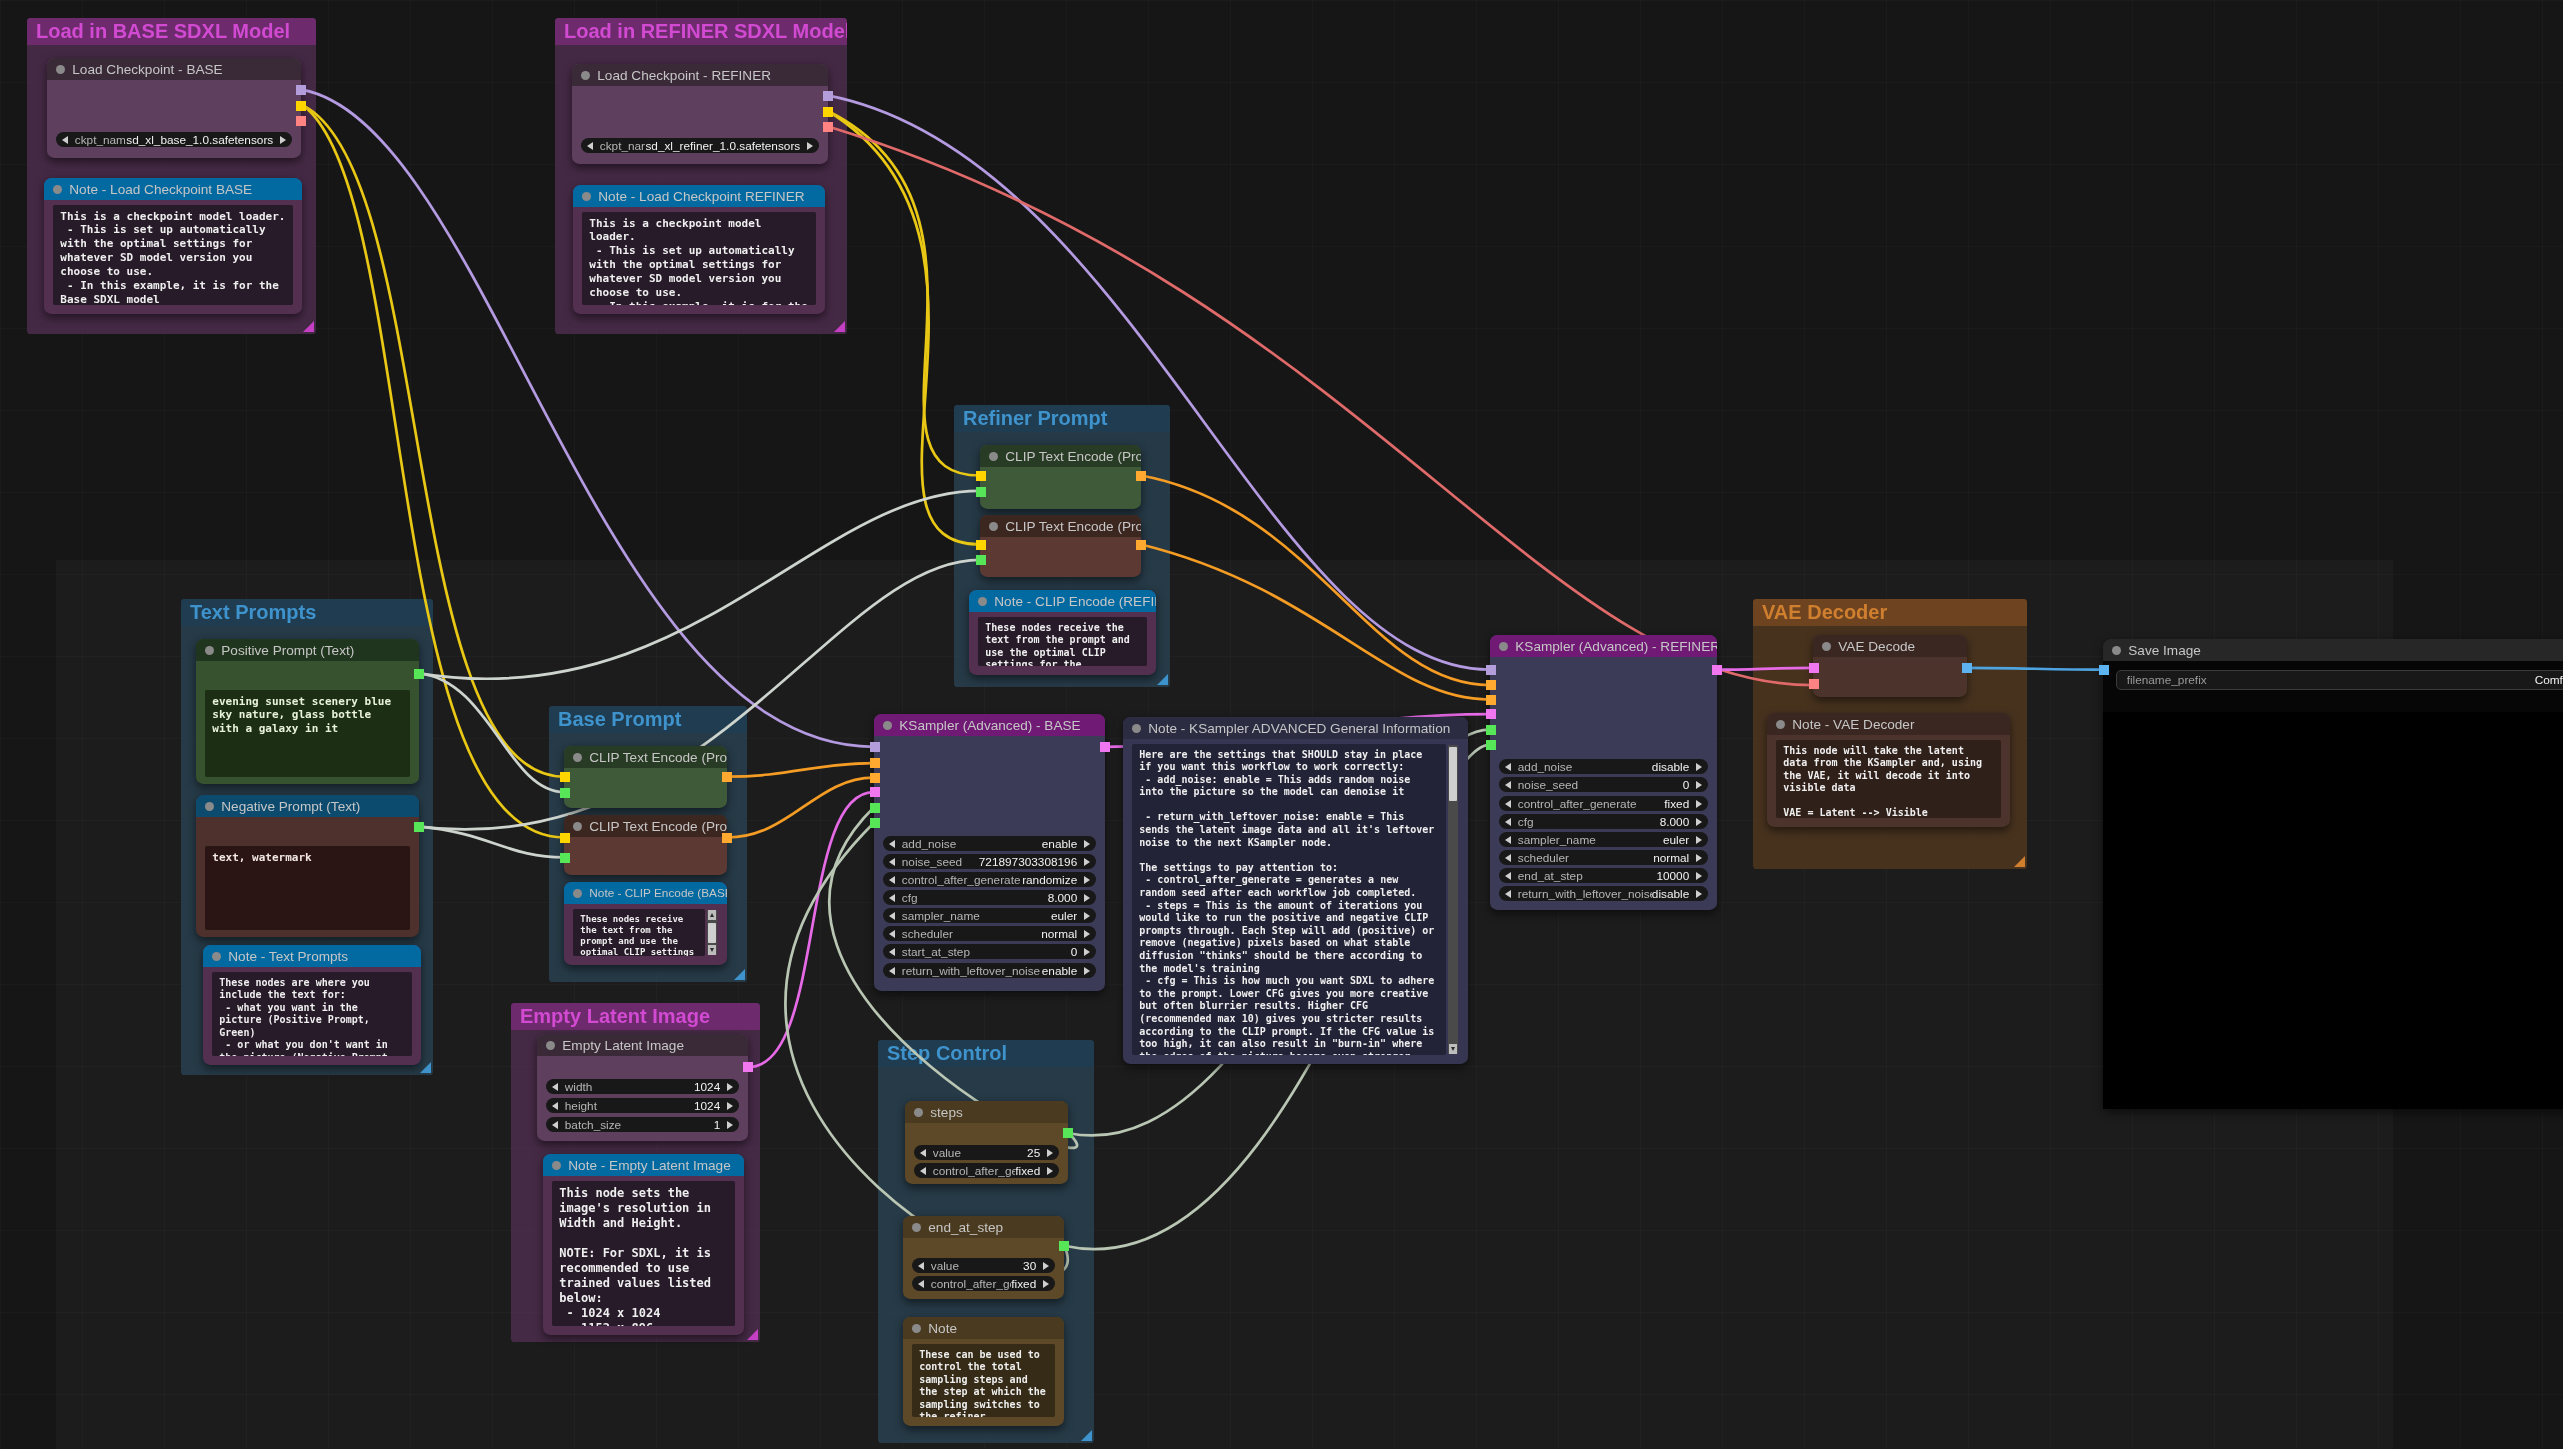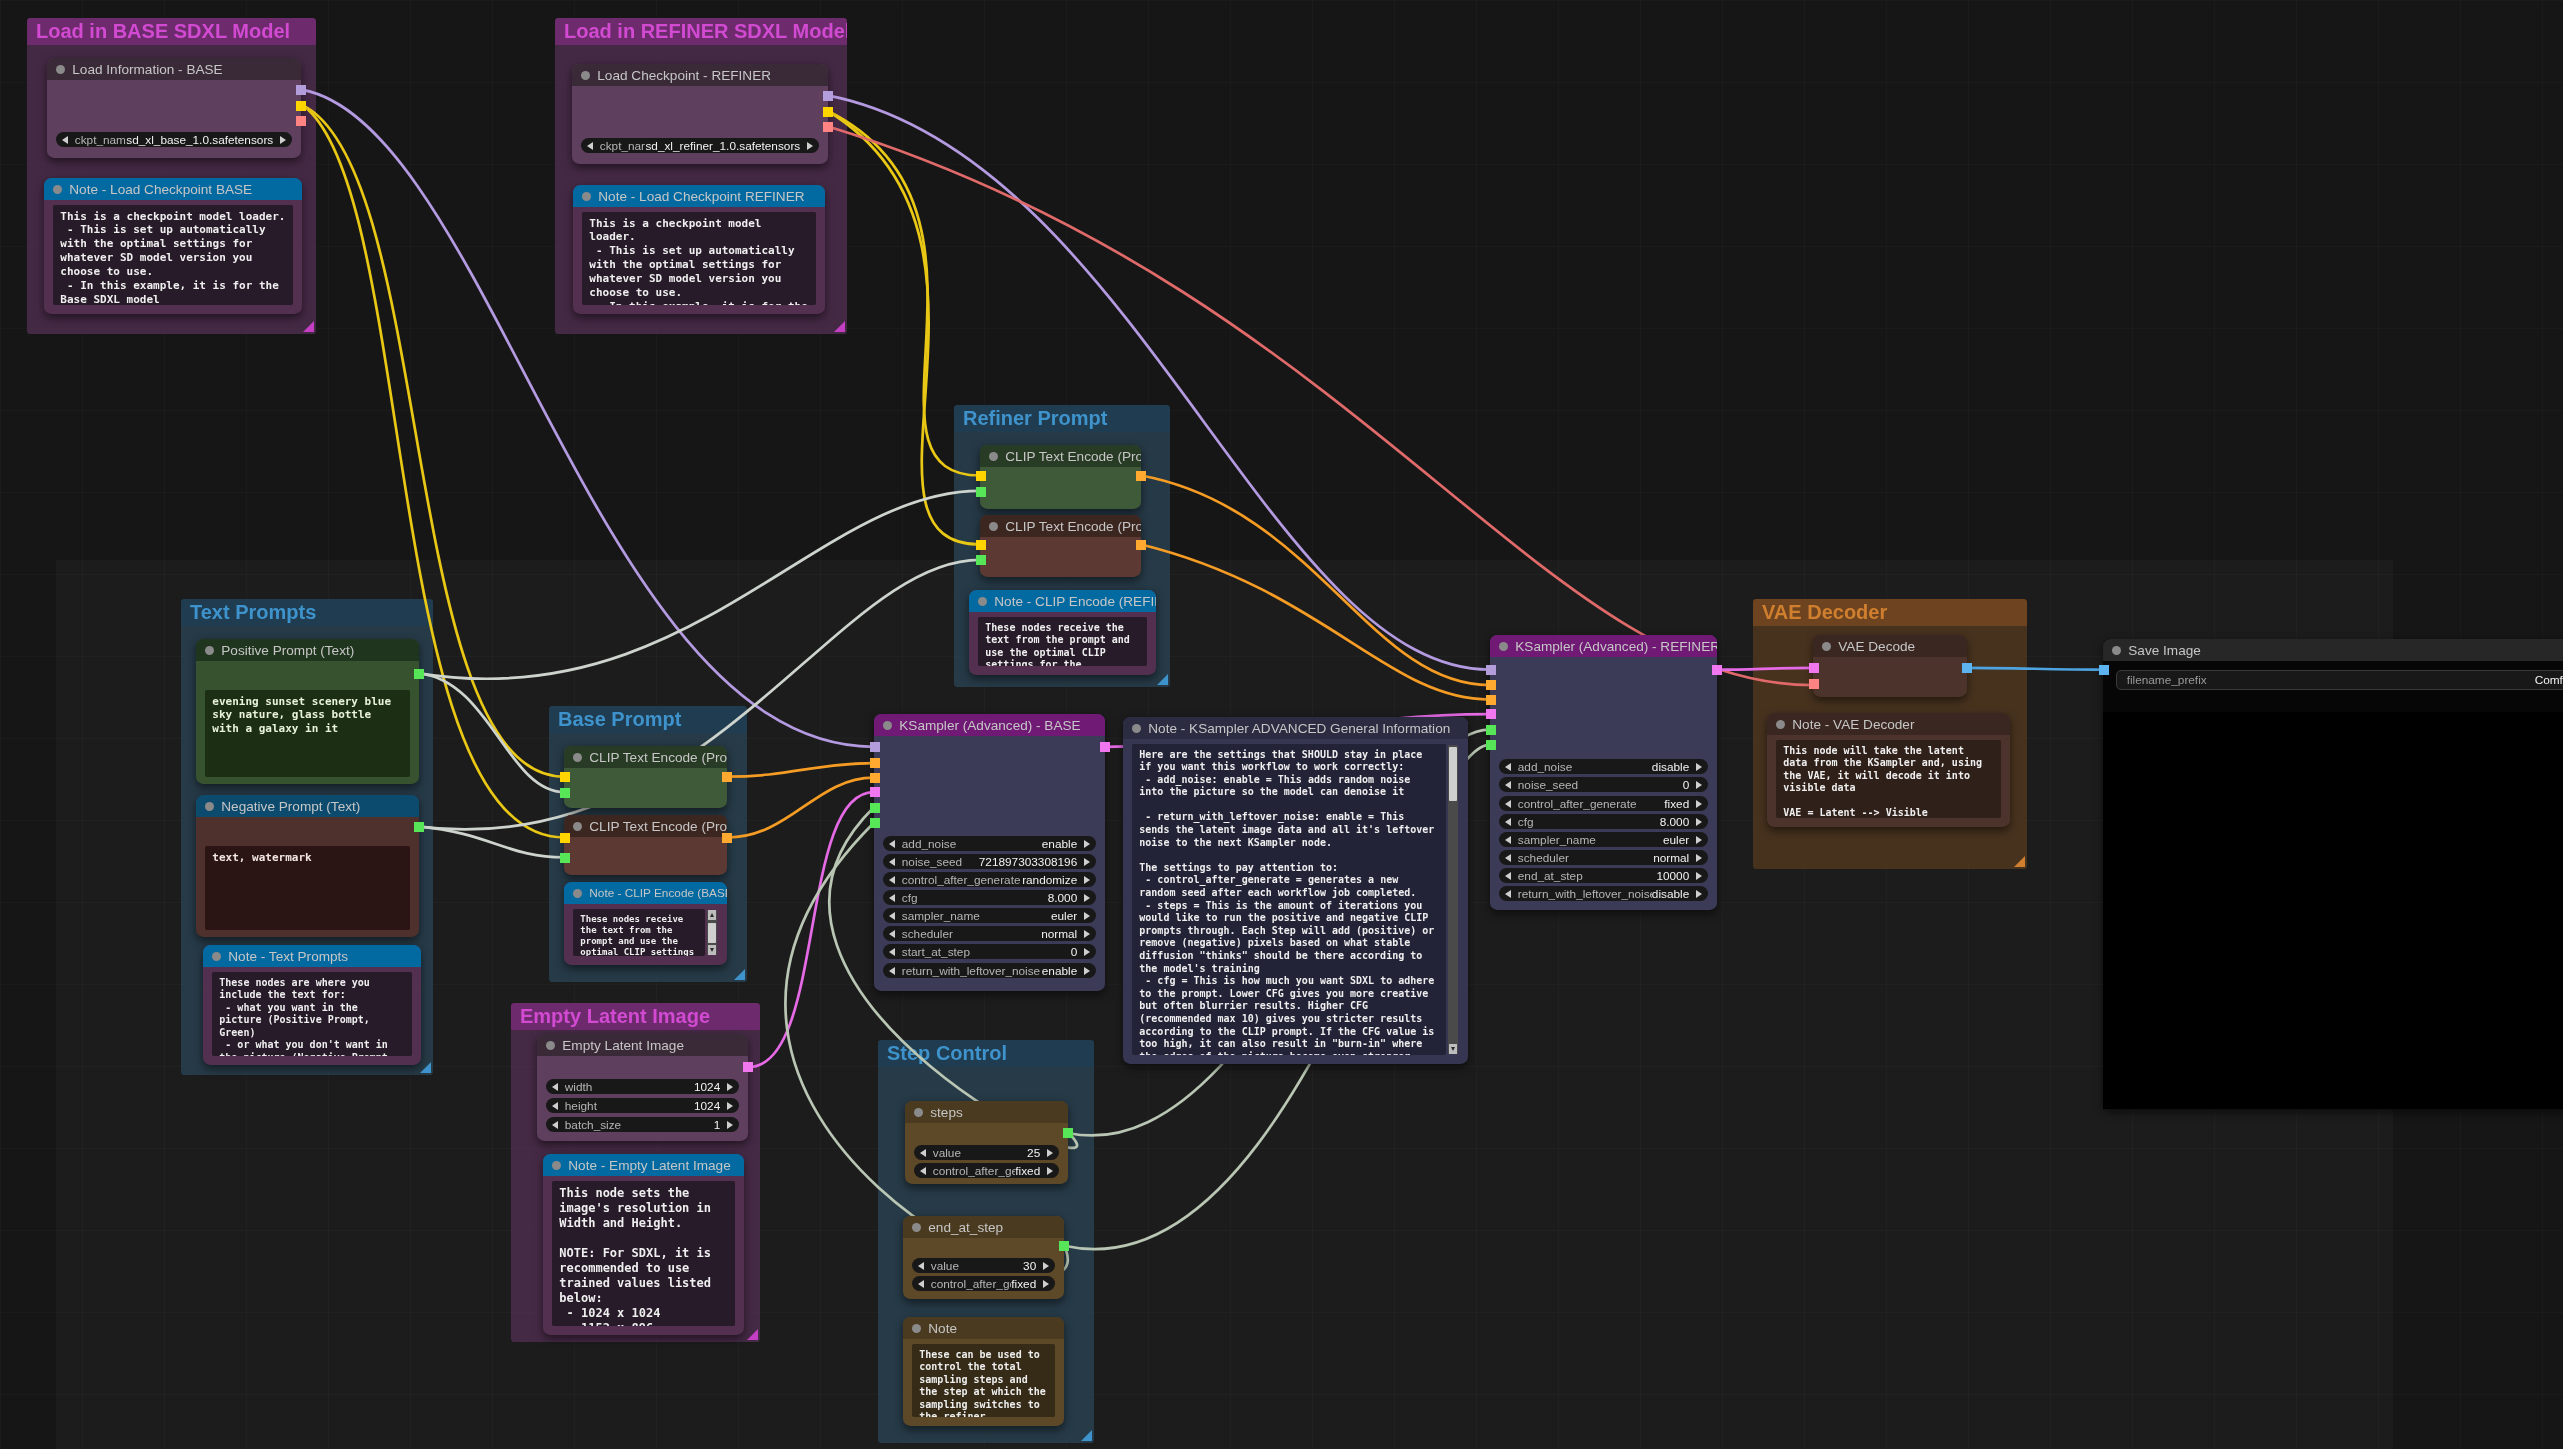--- a/index.html
+++ b/index.html
@@ -111,21 +111,21 @@
 <div class="group g-blue" style="left:878px;top:1040px;width:216px;height:403px">
   <div class="gtitle">Step Control</div>
 </div>
 <div class="group g-brown" style="left:1753px;top:599px;width:274px;height:270px">
   <div class="gtitle">VAE Decoder</div>
 </div>
 
 <div class="node n-ckpt" style="left:47px;top:58px;width:254px;height:100px">
   <div class="ntitle">
       <span class="ndot"></span>
-      <span>Load Information - BASE</span>
+      <span>Load Checkpoint - BASE</span>
     </div>
   <i class="pt pout p-model" style="top:27px"></i>
   <i class="pt pout p-clip" style="top:43px"></i>
   <i class="pt pout p-vae" style="top:58px"></i>
   <div class="wid" style="top:74px">
       <i class="al"></i>
       <span class="wl">ckpt_name</span>
       <span class="wv">sd_xl_base_1.0.safetensors</span>
       <i class="ar"></i>
     </div>

